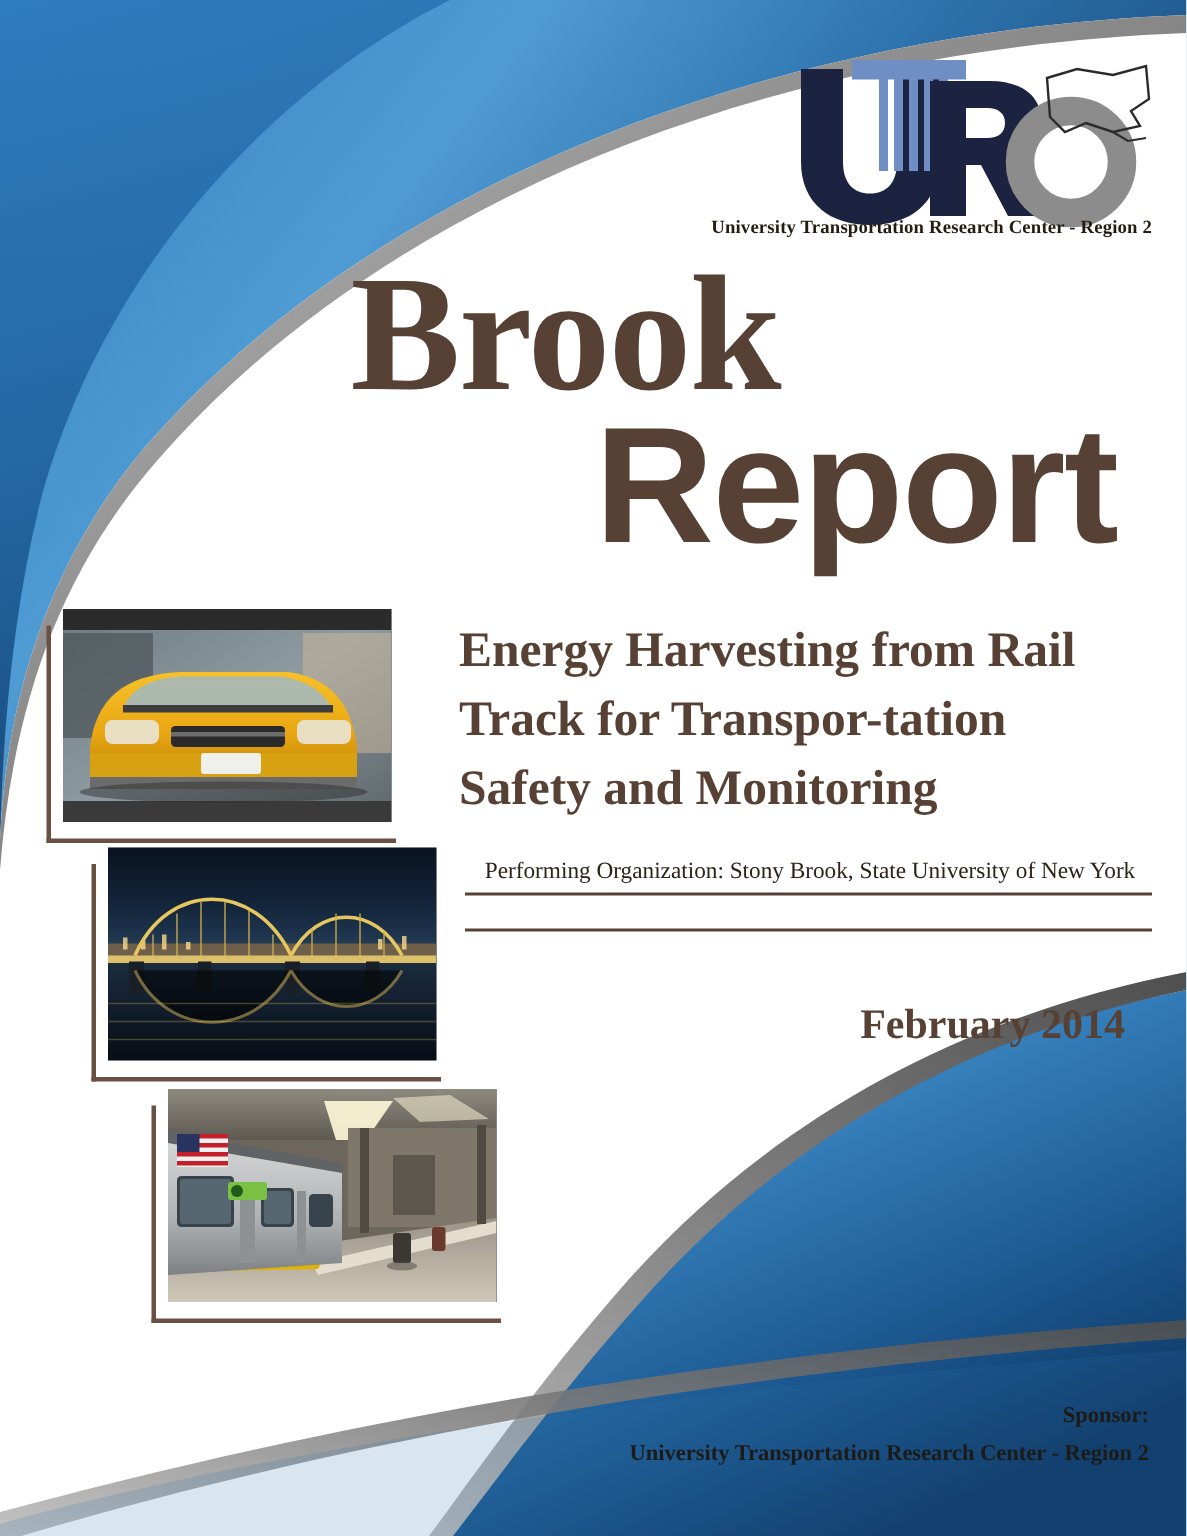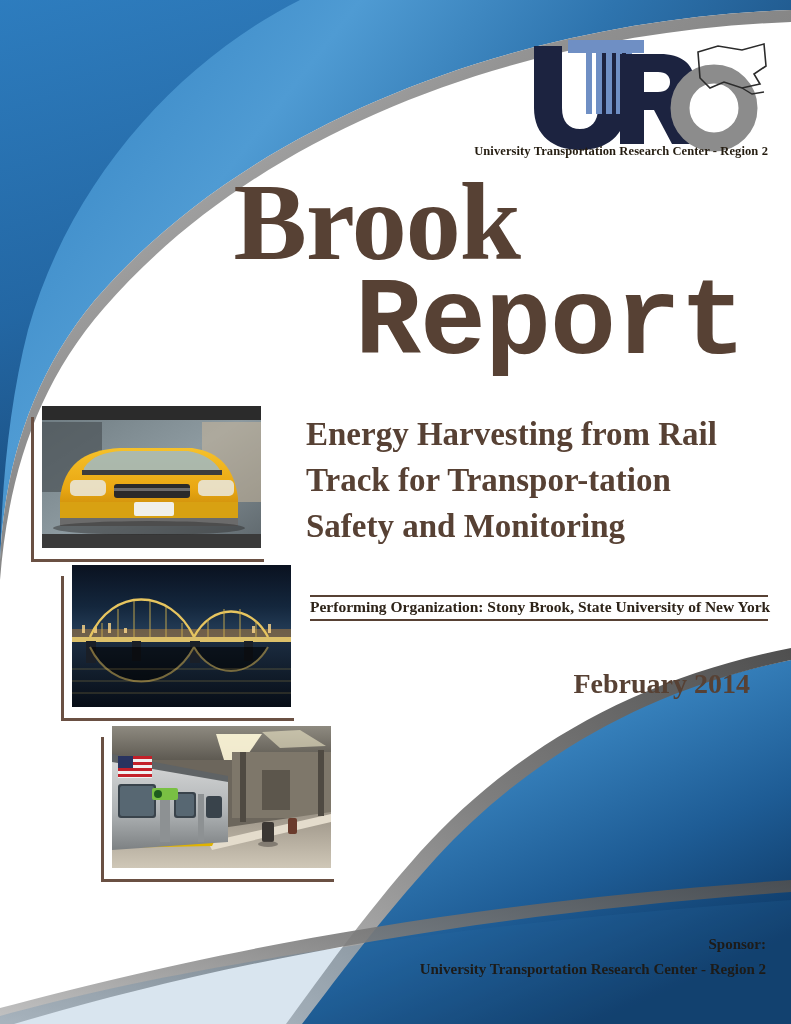--- a/index.html
+++ b/index.html
@@ -58,21 +58,21 @@
     line-height: 104px;
     color: #574134;
     letter-spacing: -1px;
   }
   .title-report {
     position: absolute;
     top: 272px;
     left: 0;
     width: 745px;
     text-align: right;
-    font-family: Liberation Mono, monospace;
+    font-family: Liberation Sans, sans-serif;
     font-weight: bold;
     font-size: 110px;
     line-height: 104px;
     color: #574134;
     letter-spacing: -1px;
   }
 
   .subtitle {
     position: absolute;
     top: 411px;
@@ -88,26 +88,26 @@
   .perf-rule {
     position: absolute;
     top: 595px;
     left: 310px;
     width: 458px;
     height: 2px;
     background: #574134;
   }
   .perf-org {
     position: absolute;
-    top: 598px;
+    top: 572px;
     left: 310px;
     width: 460px;
     text-align: center;
     font-family: "Liberation Serif", serif;
-    font-weight: bold;
+    font-weight: normal;
     font-size: 15.5px;
     color: #2d2318;
     white-space: nowrap;
   }
   .perf-rule-2 {
     position: absolute;
     top: 619px;
     left: 310px;
     width: 458px;
     height: 2px;

